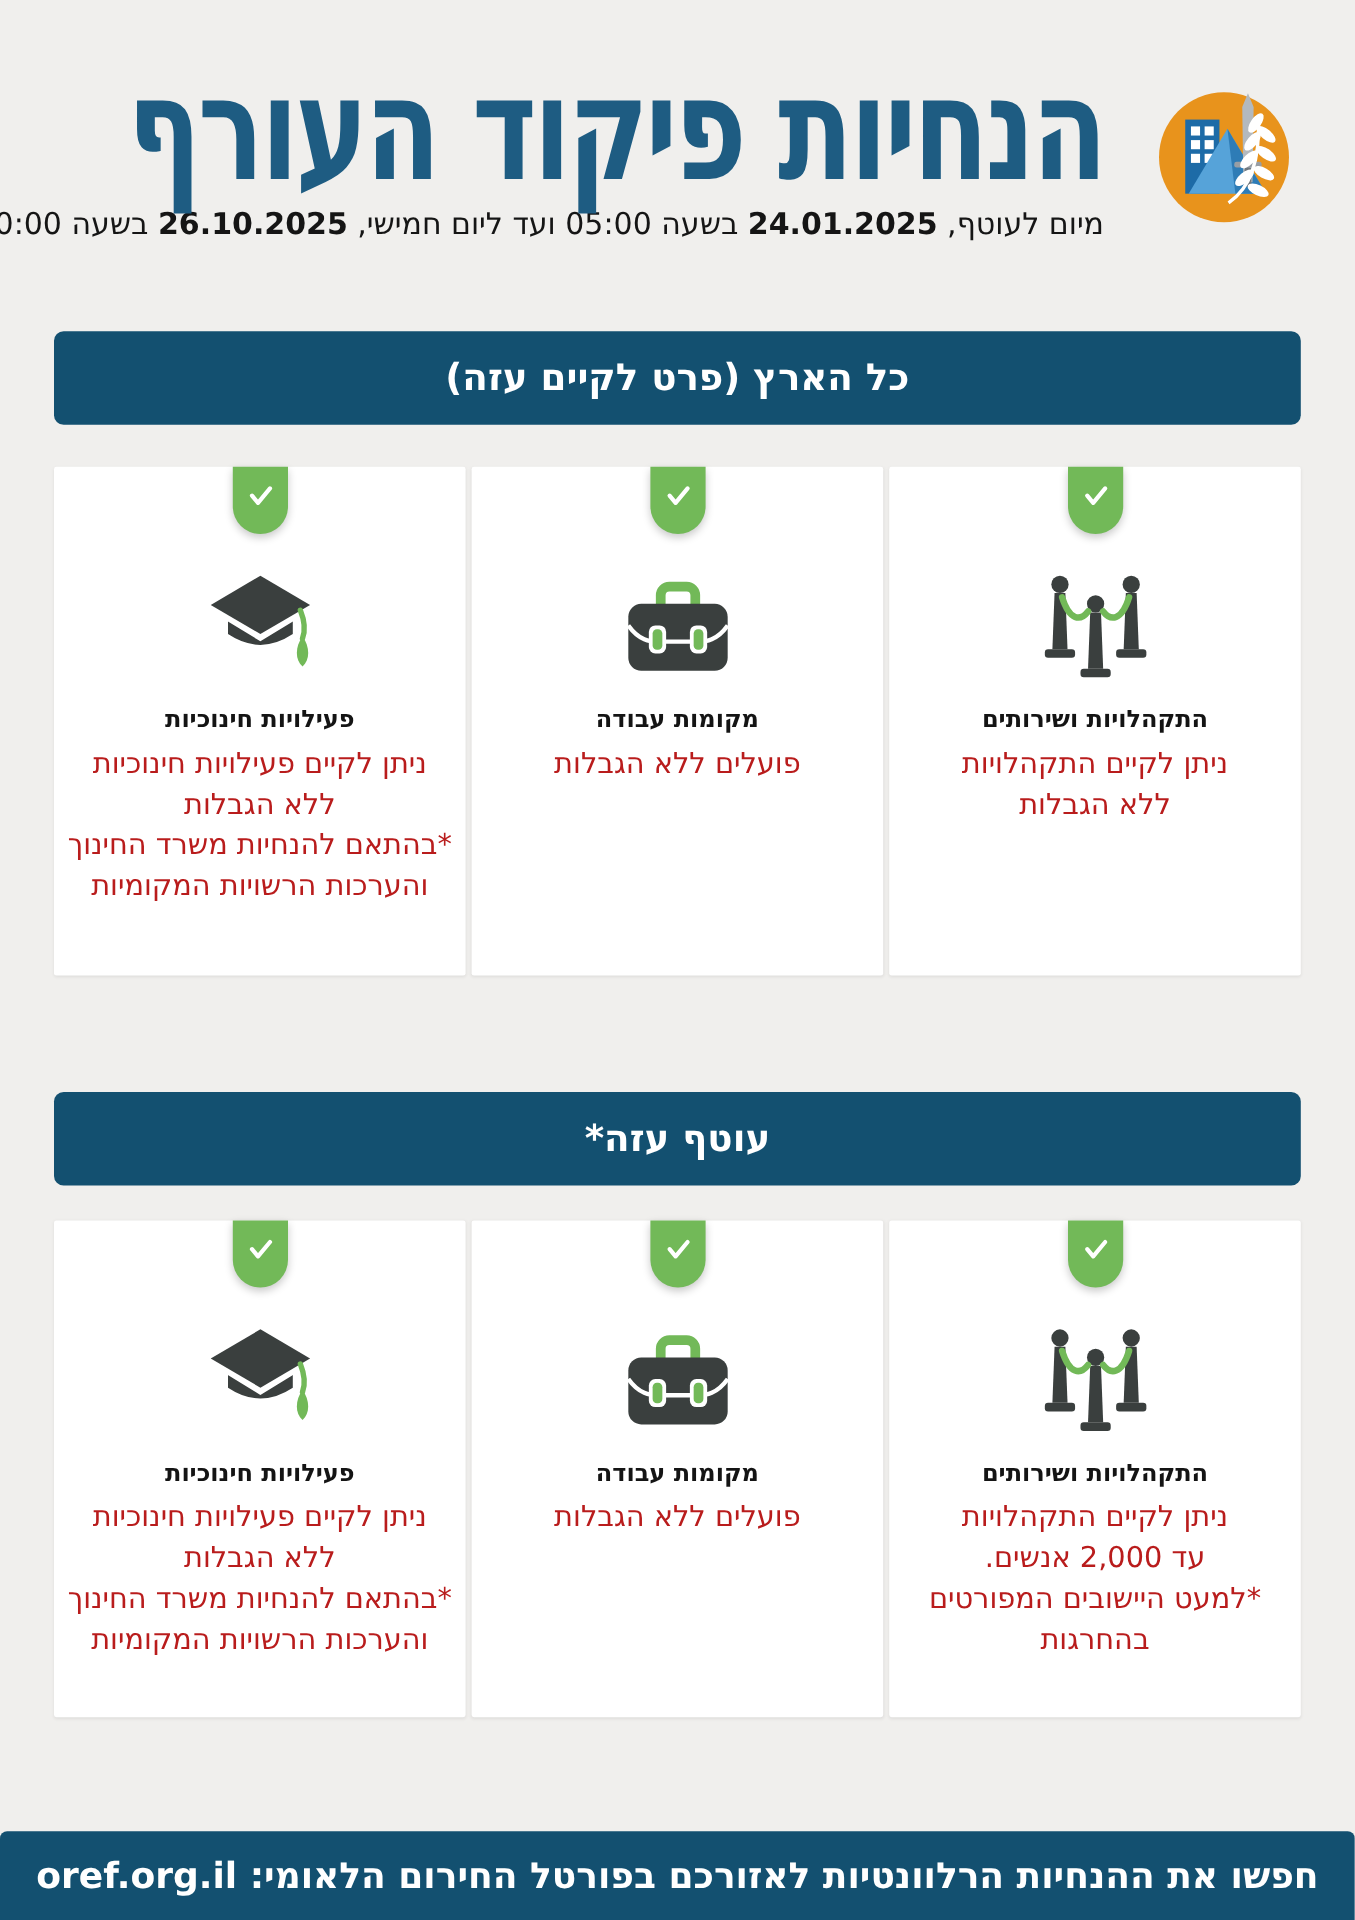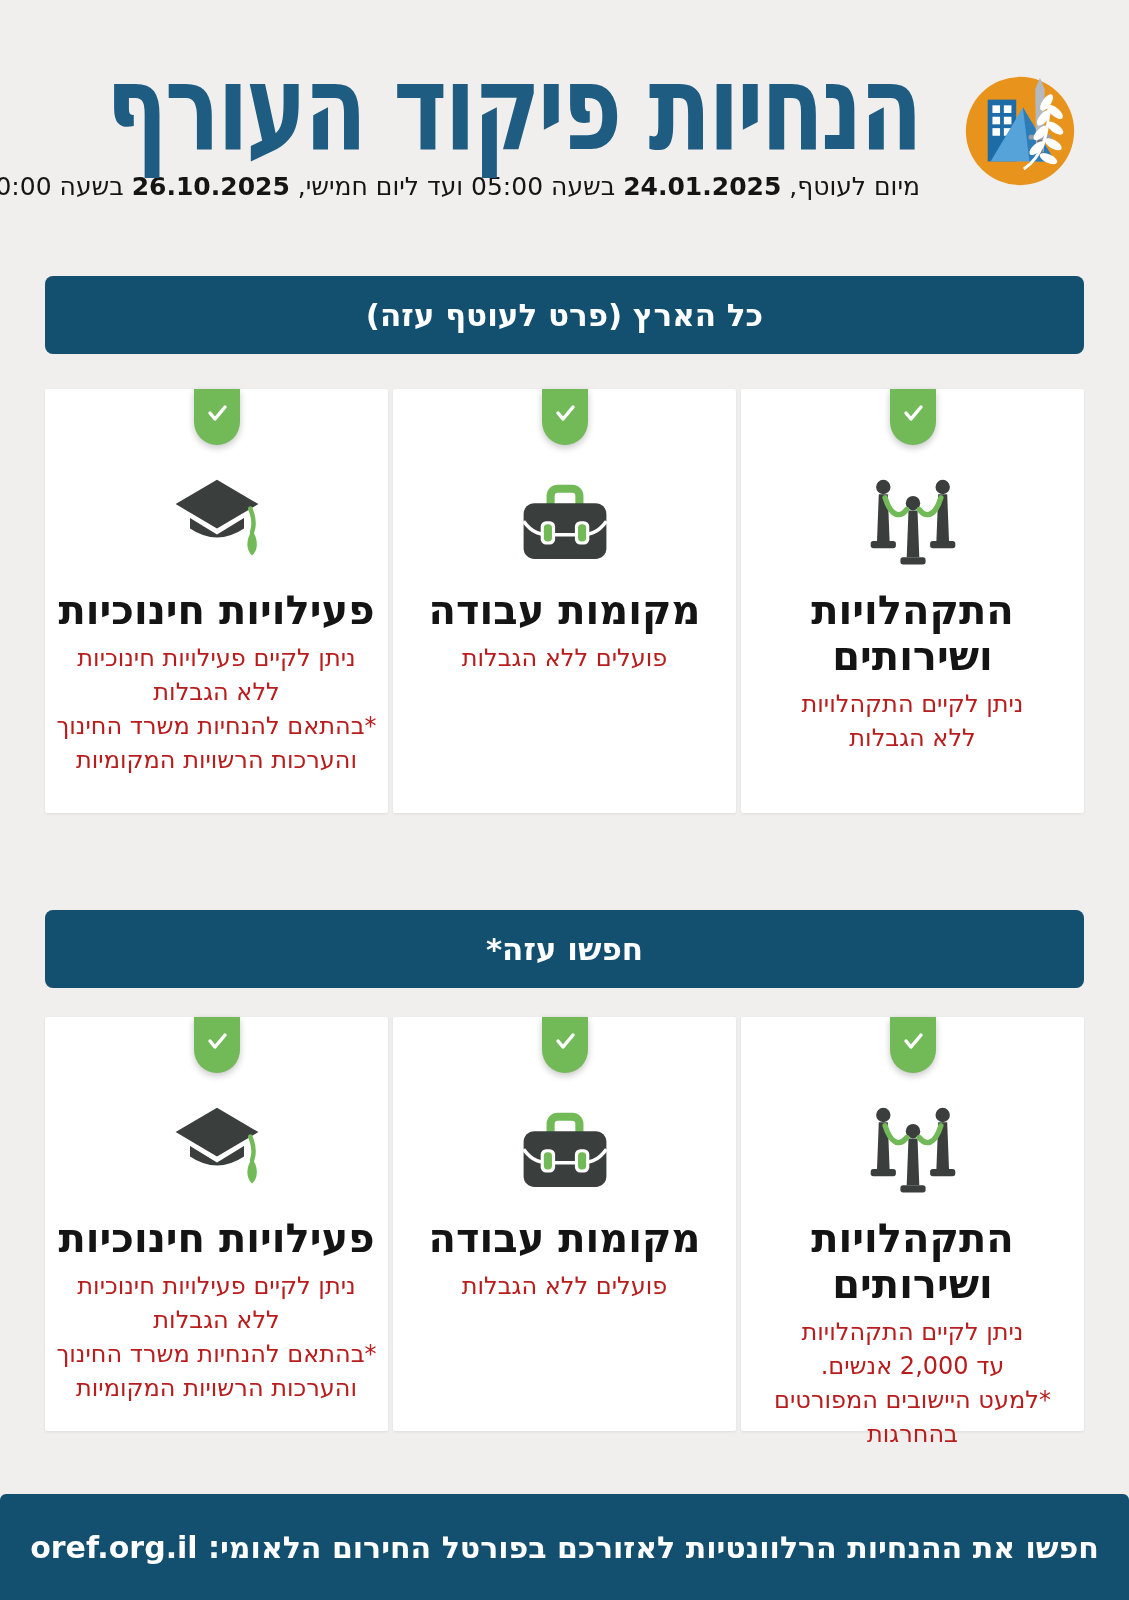--- a/index.html
+++ b/index.html
@@ -45,29 +45,29 @@
   .badge {
     position:absolute; top:0; right:50%; transform:translateX(50%);
     width:46px; height:56px; background:#72b958;
     border-radius:0 0 23px 23px;
     box-shadow:0 3px 7px rgba(0,0,0,.22);
     display:flex; align-items:flex-start; justify-content:center;
   }
   .badge svg { margin-top:10px; }
   .card-icon { margin-top:84px; height:100px; display:flex; align-items:center; justify-content:center; }
   .card-title {
-    margin:14px 6px 0; font-size:40px; font-weight:700; text-align:center; color:#141414;
+    margin:14px 6px 0; font-size:20px; font-weight:700; text-align:center; color:#141414;
   }
   .card-body {
     margin:8px 6px 0; font-size:24px; line-height:1.42; text-align:center;
     color:#b91c1c; white-space:pre-line;
   }
   
   .footer {
-    position:absolute; right:0; left:0; bottom:0; height:106px;
+    position:absolute; right:0; left:0; bottom:0; height:74px;
     background:#135070; border-radius:6px 6px 0 0;
     display:flex; align-items:center; justify-content:center;
   }
   .footer-inner { color:#fff; font-size:30px; font-weight:700; white-space:nowrap; }
   .footer-link { color:#fff; text-decoration:none; cursor:pointer; }
 </style>
 </head>
 <body>
 
 <div class="header">
@@ -98,21 +98,21 @@
         <ellipse cx="95" cy="74" rx="10" ry="4.5" transform="rotate(30 95 74)"></ellipse>
         <ellipse cx="78" cy="78" rx="10" ry="4.5" transform="rotate(-40 78 78)"></ellipse>
         <ellipse cx="90" cy="89" rx="10" ry="4.5" transform="rotate(25 90 89)"></ellipse>
       </g>
     </svg>
   </div>
   <h1 class="page-title">הנחיות פיקוד העורף</h1>
   <p class="subtitle"><span>מיום לעוטף, </span><b>24.01.2025</b><span> בשעה 05:00 ועד ליום חמישי, </span><b>26.10.2025</b><span> בשעה 20:00</span></p>
 </div>
 
-<div class="section-bar bar-1">כל הארץ (פרט לעוטף עזה)</div>
+<div class="section-bar bar-1">כל הארץ (פרט לקיים עזה)</div>
 
 <div class="cards cards-1">
 
   <div class="card">
     <div class="badge">
       <svg viewBox="0 0 30 28" width="30" height="28">
         <polyline points="8,14 13,20 23,8" stroke="#ffffff" stroke-width="3.5" fill="none" stroke-linecap="round" stroke-linejoin="round"></polyline>
       </svg>
     </div>
     <div class="card-icon">
@@ -177,21 +177,21 @@
     </div>
     <h3 class="card-title">פעילויות חינוכיות</h3>
     <p class="card-body">ניתן לקיים פעילויות חינוכיות
 ללא הגבלות
 *בהתאם להנחיות משרד החינוך
 והערכות הרשויות המקומיות</p>
   </div>
 
 </div>
 
-<div class="section-bar bar-2">חפשו עזה*</div>
+<div class="section-bar bar-2">עוטף עזה*</div>
 
 <div class="cards cards-2">
 
   <div class="card">
     <div class="badge">
       <svg viewBox="0 0 30 28" width="30" height="28">
         <polyline points="8,14 13,20 23,8" stroke="#ffffff" stroke-width="3.5" fill="none" stroke-linecap="round" stroke-linejoin="round"></polyline>
       </svg>
     </div>
     <div class="card-icon">

